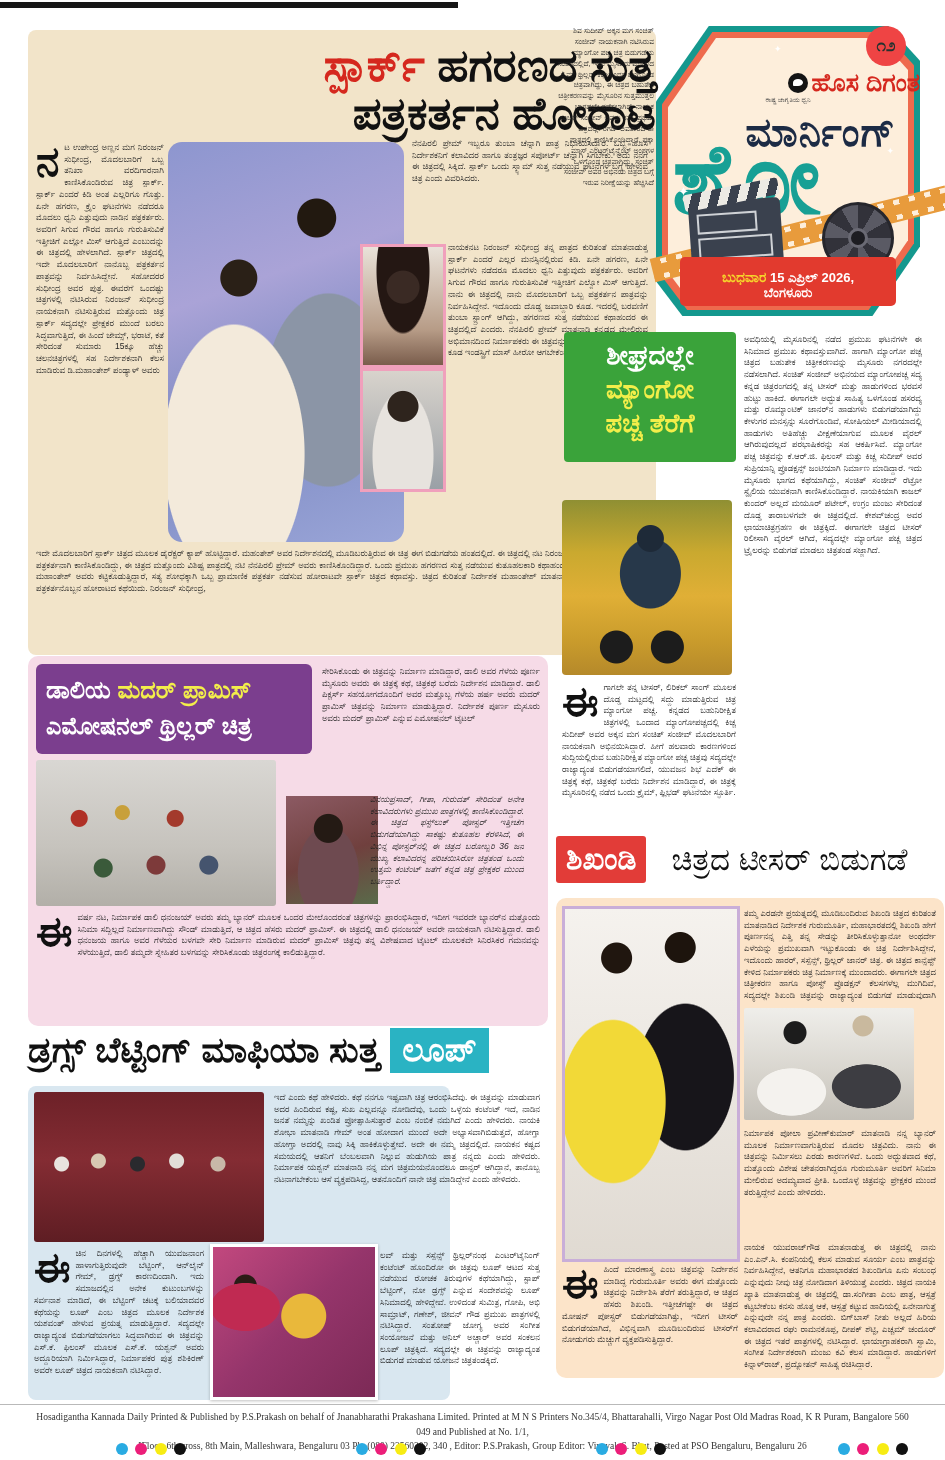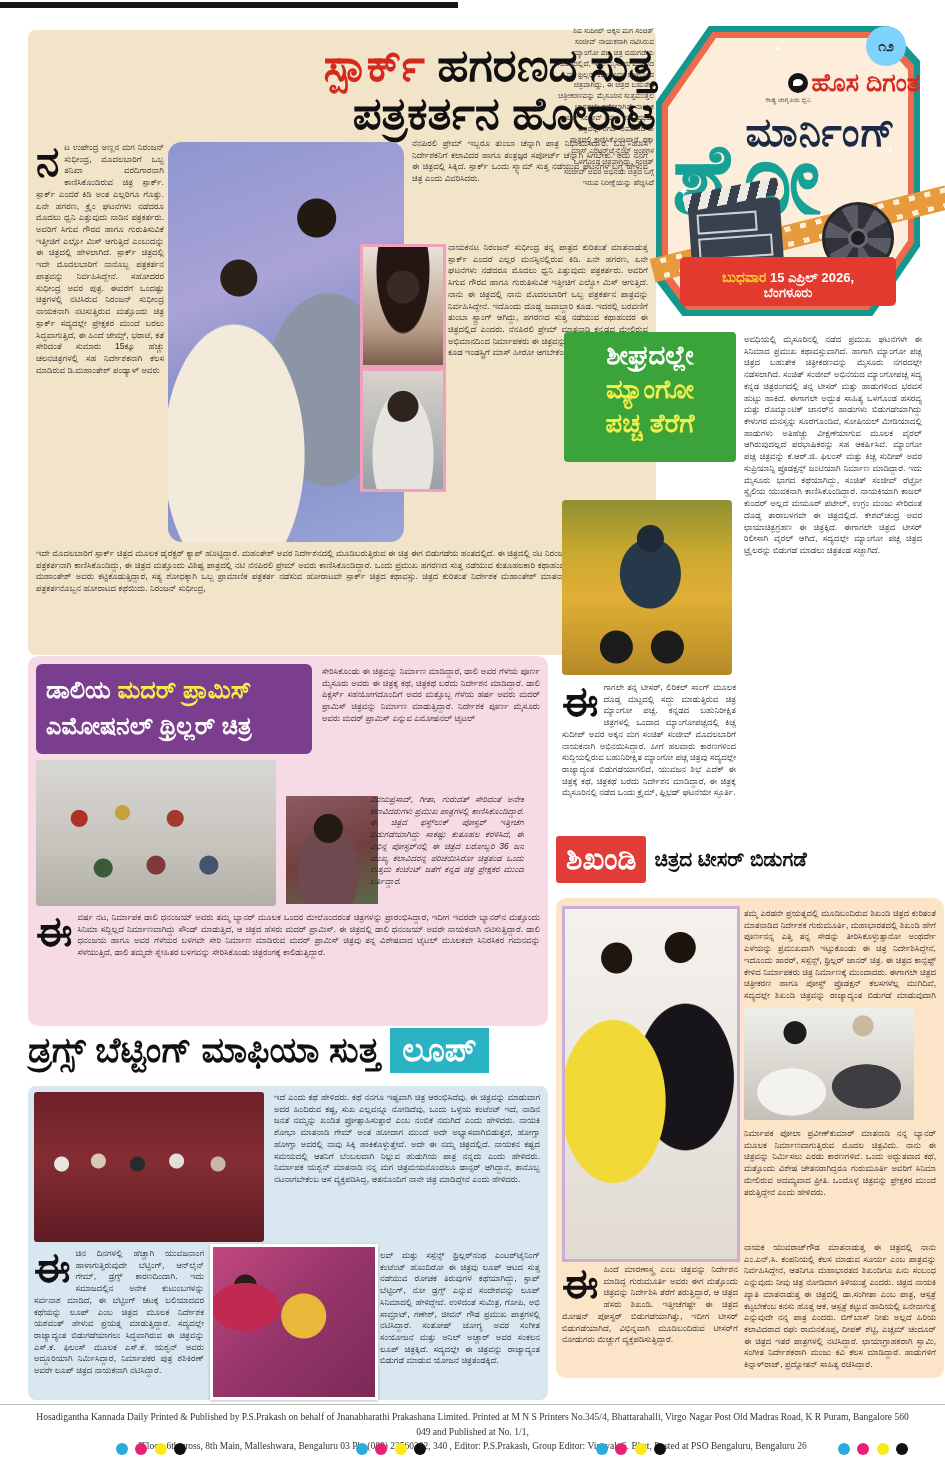--- a/index.html
+++ b/index.html
@@ -40,22 +40,22 @@
   .spark-colA{left:384px;top:108px;width:236px;height:100px;}
   .spark-colB{left:420px;top:212px;width:200px;height:300px;}
   .spark-bottom{left:8px;top:518px;width:612px;height:100px;}
 
   
   .mast{left:656px;top:26px;width:264px;height:290px;}
   .mast .layer{position:absolute;clip-path:polygon(20% 0,88% 0,100% 12%,100% 76%,82% 100%,10% 100%,0 88%,0 26%);}
   .mast .l1{inset:0;background:#14988e;}
   .mast .l2{inset:6px;background:#ee6a4d;}
   .mast .l3{inset:12px;background:#fdeedb;}
-  .page-circle{right:14px;top:0;width:40px;height:40px;border-radius:50%;background:#7dd3fc;
-               display:flex;align-items:center;justify-content:center;font-size:14px;font-weight:bold;color:#23322f;}
+  .page-circle{right:14px;top:0;width:40px;height:40px;border-radius:50%;background:#ef4444;
+               display:flex;align-items:center;justify-content:center;font-size:17px;font-weight:bold;color:#23322f;}
   .logo-row{left:0;top:42px;width:100%;text-align:right;}
   .logo-dot{display:inline-block;width:20px;height:20px;border-radius:50%;background:#141414;vertical-align:middle;
             position:relative;margin-right:4px;}
   .logo-dot:after{content:"";position:absolute;left:5px;top:6px;width:10px;height:7px;border-radius:50% 50% 50% 10%;background:#fff;}
   .brand{display:inline-block;vertical-align:middle;font-size:25px;font-weight:bold;color:#d5281e;}
   .tagline{left:0;top:70px;width:100%;text-align:center;font-size:6.5px;color:#444;}
   .show1{right:24px;top:84px;font-size:40px;font-weight:800;color:#1c2b45;letter-spacing:1px;}
   .show2{left:16px;top:104px;font-size:98px;font-weight:800;color:#17a095;line-height:1;}
   .strip{left:-8px;bottom:70px;width:115%;height:24px;background:#e89b3c;transform:rotate(-14deg);
          background-image:
@@ -92,21 +92,21 @@
        radial-gradient(circle at 52% 22%, #1e2a38 0 13px, transparent 14px),
        radial-gradient(ellipse at 52% 42%, #27384a 0 30px, transparent 31px),
        radial-gradient(circle at 32% 84%, #1c1c1c 0 16px, transparent 17px),
        radial-gradient(circle at 62% 84%, #1c1c1c 0 16px, transparent 17px),
        linear-gradient(180deg,#8f8f33 0%,#caa92f 30%,#e0af36 55%,#ca9c2c 80%,#b5892a 100%);}
   .mango-below{left:562px;top:682px;width:174px;height:146px;}
 
   
   .shikh-head{left:556px;top:836px;display:flex;align-items:center;}
   .shikh-head .chip{background:#e23c38;color:#fff;font-size:30px;font-weight:bold;padding:6px 10px;border-radius:3px;}
-  .shikh-head .rest{font-size:20px;font-weight:bold;color:#111;margin-left:8px;}
+  .shikh-head .rest{font-size:31px;font-weight:normal;color:#111;margin-left:25px;}
   .panel-shikh{left:556px;top:898px;width:388px;height:480px;background:#fce4c9;border-radius:10px;}
   .ph-shikh-couple{left:6px;top:8px;width:172px;height:350px;border:3px solid #c9aed8;
      background:
        radial-gradient(circle at 30% 14%, #20160f 0 15px, transparent 16px),
        radial-gradient(circle at 67% 11%, #1d140d 0 15px, transparent 16px),
        radial-gradient(ellipse at 28% 55%, #f2d937 0 52px, transparent 53px),
        radial-gradient(ellipse at 70% 48%, #17151a 0 48px, transparent 49px),
        linear-gradient(180deg,#f5f2ee,#e0dad2);}
   .shikh-a{left:188px;top:10px;width:192px;height:94px;}
   .ph-two-men{left:188px;top:110px;width:170px;height:112px;border-radius:2px;
@@ -141,21 +141,21 @@
        radial-gradient(circle at 46% 30%, #241a14 0 14px, transparent 15px),
        radial-gradient(ellipse at 46% 72%, #6e4a50 0 30px, transparent 31px),
        linear-gradient(160deg,#8c5a63 0%,#70403e 55%,#596b4a 100%);}
   .dolly-b{left:342px;top:138px;width:154px;height:112px;font-style:italic;}
   .dolly-c{left:8px;top:256px;width:504px;height:106px;}
 
   
   .loop-head{left:28px;top:1028px;display:flex;align-items:center;}
   .loop-head .black{font-size:35px;font-weight:bold;color:#111;}
   .loop-head .chip{background:#2ab3c3;color:#fff;font-size:33px;font-weight:bold;padding:3px 12px;margin-left:10px;}
-  .panel-loop{left:28px;top:1086px;width:520px;height:314px;background:#d9e7f0;border-radius:8px;}
+  .panel-loop{left:28px;top:1086px;width:422px;height:314px;background:#d9e7f0;border-radius:8px;}
   .ph-loop-group{left:6px;top:6px;width:230px;height:150px;border-radius:3px;
      background:
        radial-gradient(circle at 12% 48%, #e8e4de 0 7px, transparent 8px),
        radial-gradient(circle at 28% 46%, #d8c8b2 0 7px, transparent 8px),
        radial-gradient(circle at 45% 48%, #2a2a2e 0 7px, transparent 8px),
        radial-gradient(circle at 62% 46%, #e2ded8 0 7px, transparent 8px),
        radial-gradient(circle at 80% 48%, #c8b8a8 0 7px, transparent 8px),
        linear-gradient(180deg,#6d2128 0%,#842c33 45%,#5e1d23 100%);}
   .loop-a{left:246px;top:6px;width:266px;height:150px;}
   .loop-b{left:6px;top:162px;width:170px;height:146px;}

